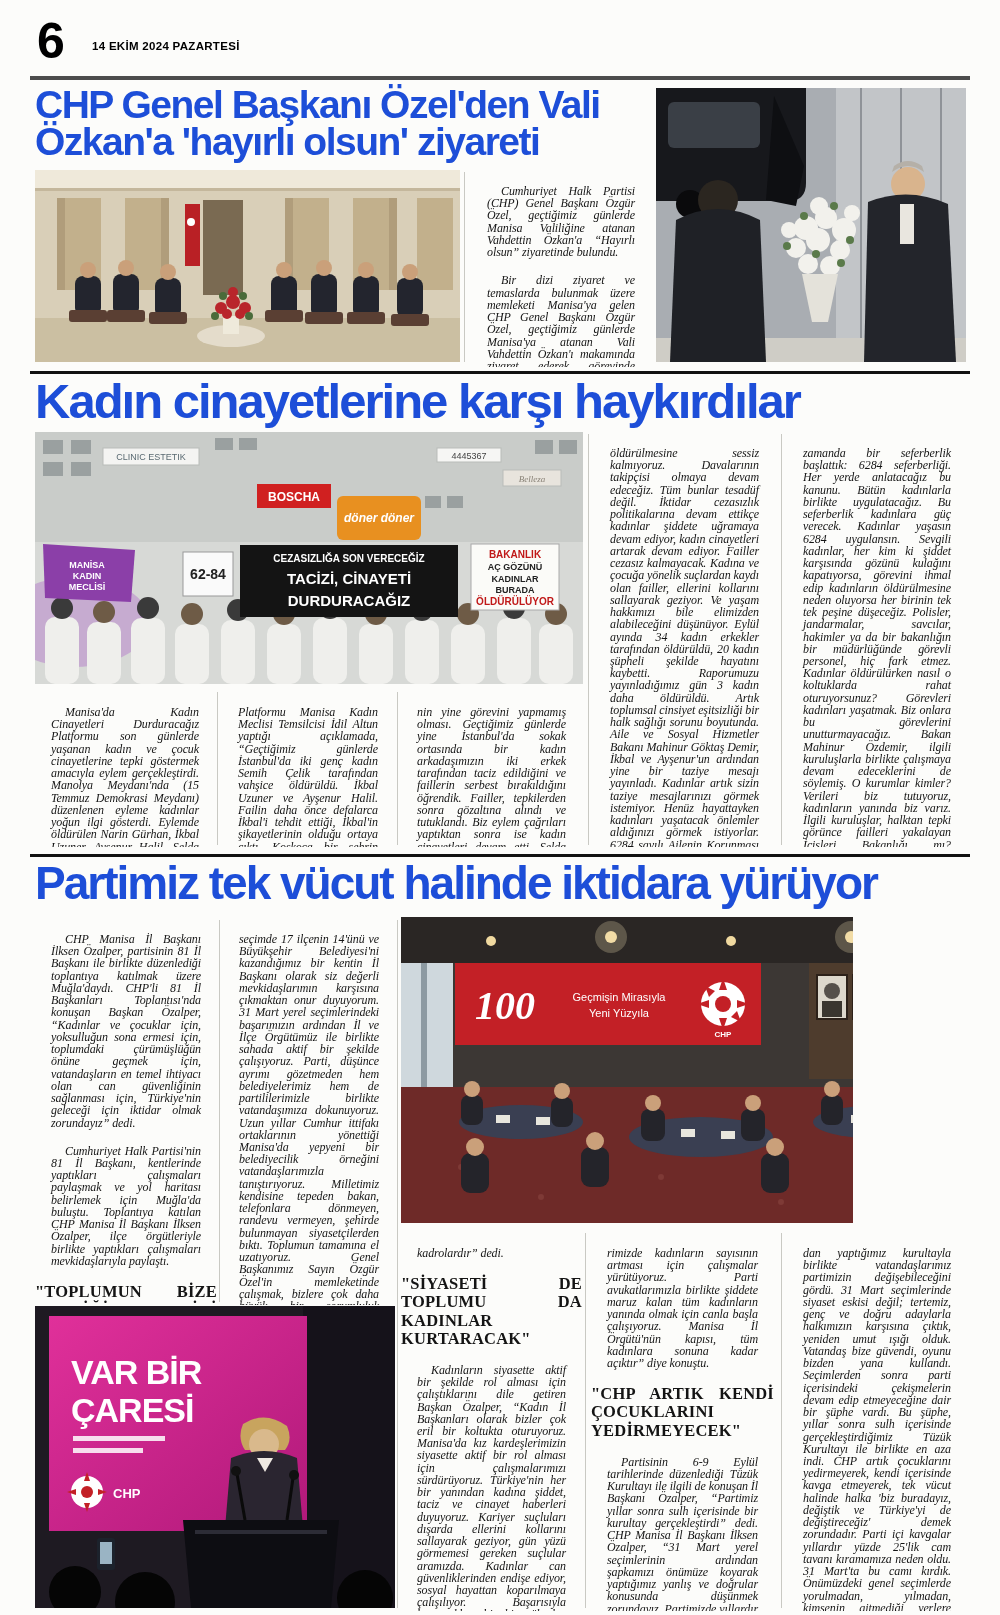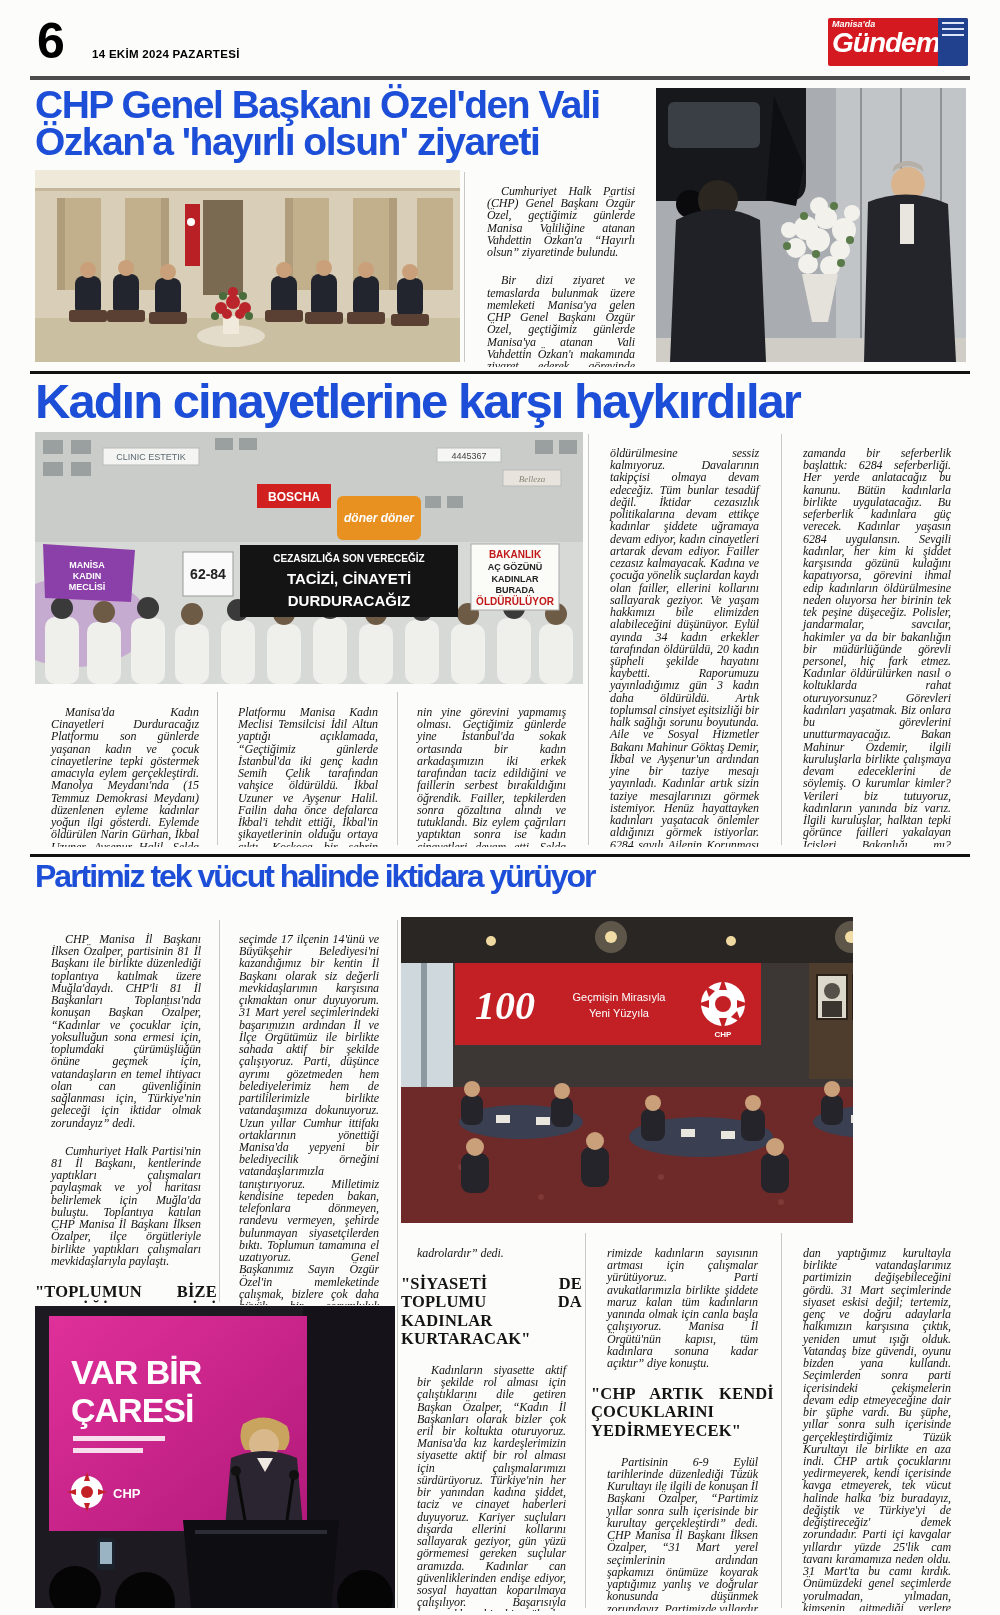--- a/index.html
+++ b/index.html
@@ -30,31 +30,22 @@
   .subhead{font-weight:700;font-size:16.5px;line-height:1.1;margin:9px 0 7px;text-indent:0;letter-spacing:.2px;}
   .photo{position:absolute;overflow:hidden;background:#fde047;}
   .photo svg{display:block;}
 </style>
 </head>
 <body>
 
 <div class="page">
 
   <div class="abs pagenum" style="left:37px;top:16px;">6</div>
-  <div class="abs pagedate" style="left:92px;top:48px;text-align:right;">14 EKİM 2024 PAZARTESİ</div>
-
-  <div class="abs logo" style="left:828px;top:18px;width:140px;height:48px;">
-    <span class="top">Manisa'da</span>
-    <span class="main">Gündem</span>
-    <span class="band">
-        <i></i>
-        <i></i>
-        <i></i>
-      </span>
-  </div>
+  <div class="abs pagedate" style="left:92px;top:40px;text-align:right;">14 EKİM 2024 PAZARTESİ</div>
+
 
   <div class="rule" style="left:30px;width:940px;top:76px;height:4px;background:#4c4c4c;"></div>
 
   <h1 class="abs headline" style="left:35px;top:86px;width:640px;font-size:39px;margin:0;">CHP Genel Başkanı Özel'den Vali Özkan'a 'hayırlı olsun' ziyareti</h1>
 
   <div class="photo" style="left:35px;top:170px;width:425px;height:192px;">
     <svg width="425" height="192" viewBox="0 0 425 192">
       <rect width="425" height="192" fill="#d9cfb8"></rect>
       <rect width="425" height="20" fill="#efe9da"></rect>
       <rect y="18" width="425" height="3" fill="#c4b79c"></rect>
@@ -287,21 +278,21 @@
     <p style="text-indent:0;"><span>zamanda bir seferberlik başlattık: 6284 seferberliği. Her yerde anlatacağız bu kanunu. Bütün kadınlarla birlikte uygulatacağız. Bu seferberlik kadınlara güç verecek.  Kadınlar yaşasın 6284 uygulansın.  Sevgili kadınlar, her kim ki şiddet karşısında gözünü kulağını kapatıyorsa, görevini ihmal edip kadınların öldürülmesine neden oluyorsa her birinin tek tek peşine düşeceğiz. Polisler, jandarmalar, savcılar, hakimler ya da bir bakanlığın bir müdürlüğünde görevli personel, hiç fark etmez. Kadınlar öldürülürken nasıl o koltuklarda rahat oturuyorsunuz? Görevleri kadınları yaşatmak. Biz onlara bu görevlerini unutturmayacağız. Bakan Mahinur Özdemir, ilgili kuruluşlarla birlikte çalışmaya devam edeceklerini de söylemiş. O kurumlar kimler? Verileri biz tutuyoruz, kadınların yanında biz varız. İlgili kuruluşlar, halktan tepki görünce failleri yakalayan İçişleri Bakanlığı mı? Cezasızlığa kayıtsız kalan Adalet Bakanlığı mı? Hepsini açıklamak zorundasınız. Platform burada adalet nerede. Sevgili kadınlar, gelin bu gidişatı birlikte değiştirelim. Kadın cinayetlerini birlikte durdurabiliriz, durduracağız. Hepinizi bu mücadeleye omuz vermeye davet ediyoruz. Gelin kadınları yaşatalım. 6284'ü uygulatalım” diye konuştu.</span> </p>
   </div>
 
   <div class="hairline" style="left:217px;top:692px;height:153px;"></div>
   <div class="hairline" style="left:397px;top:692px;height:153px;"></div>
   <div class="hairline" style="left:588px;top:434px;height:411px;"></div>
   <div class="hairline" style="left:781px;top:434px;height:411px;"></div>
 
   <div class="rule" style="left:30px;width:940px;top:854px;height:3px;"></div>
 
-  <h1 class="abs headline xl" style="left:35px;top:861px;margin:0;font-size:32px;">Partimiz tek vücut halinde iktidara yürüyor</h1>
+  <h1 class="abs headline xl" style="left:35px;top:861px;margin:0;font-size:46px;">Partimiz tek vücut halinde iktidara yürüyor</h1>
 
   <div class="abs bodycol" style="left:35px;top:917px;width:182px;height:386px;">
     <p><span>CHP Manisa İl Başkanı İlksen Özalper, partisinin 81 İl Başkanı ile birlikte düzenlediği toplantıya katılmak üzere Muğla'daydı. CHP'li 81 İl Başkanları Toplantısı'nda konuşan Başkan Özalper, “Kadınlar ve çocuklar için, yoksulluğun sona ermesi için, toplumdaki çürümüşlüğün önüne geçmek için, vatandaşların en temel ihtiyacı olan can güvenliğinin sağlanması için, Türkiye'nin geleceği için iktidar olmak zorundayız” dedi.</span></p>
     <p><span>Cumhuriyet Halk Partisi'nin 81 İl Başkanı, kentlerinde yaptıkları çalışmaları paylaşmak ve yol haritası belirlemek için Muğla'da buluştu. Toplantıya katılan CHP Manisa İl Başkanı İlksen Özalper, ilçe örgütleriyle birlikte yaptıkları çalışmaları mevkidaşlarıyla paylaştı.</span></p>
     <div class="subhead">"TOPLUMUN BİZE VERDİĞİ KREDİYİ TÜKETME VE ŞIMARIKLIK YAPMA LÜKSÜMÜZ YOK"</div>
     <p><span>3 gün boyunca devam eden toplantılarda konuşan Manisa İl Başkanı İlksen Özalper, Türkiye ve şehir sorunlarına değindi. Başkan Özalper, “Bugün burada 'yapamazlar' dedikleri, bizleri küçümsedikleri</span></p>
   </div>
 
   <div class="abs bodycol" style="left:223px;top:917px;width:172px;height:388px;">
     <p style="text-indent:0;"><span>seçimde 17 ilçenin 14'ünü ve Büyükşehir Belediyesi'ni kazandığımız bir kentin İl Başkanı olarak siz değerli mevkidaşlarımın karşısına çıkmaktan onur duyuyorum. 31 Mart yerel seçimlerindeki başarımızın ardından İl ve İlçe Örgütümüz ile birlikte sahada aktif bir şekilde çalışıyoruz. Parti, düşünce ayrımı gözetmeden hem belediyelerimiz hem de partililerimizle birlikte vatandaşımıza dokunuyoruz. Uzun yıllar Cumhur ittifakı ortaklarının yönettiği Manisa'da yepyeni bir belediyecilik örneğini vatandaşlarımızla tanıştırıyoruz. Milletimiz kendisine tepeden bakan, telefonlara dönmeyen, randevu vermeyen, şehirde bulunmayan siyasetçilerden bıktı. Toplumun tamamına el uzatıyoruz. Genel Başkanımız Sayın Özgür Özel'in memleketinde çalışmak, bizlere çok daha büyük bir sorumluluk yüklüyor. Türkiye, çok kritik bir süreçten geçiyor. Hem ekonomik, hem de toplumsal çürümüşlük noktasında uçurumdan aşağı yuvarlanıyoruz. Vatandaş bizlere büyük bir kredi tanıdı. Bu krediyi tüketme, şımarıklık yapma lüksümüz yok. Cumhuriyet Halk Partisi bu ülkenin yapı taşıdır, ülkemizi kurtaran kurucu iradenin partisidir. Bu ülkeyi biz kurduk, bu ülkeyi uçurumdan kurtaracak olan yine bu</span></p>

